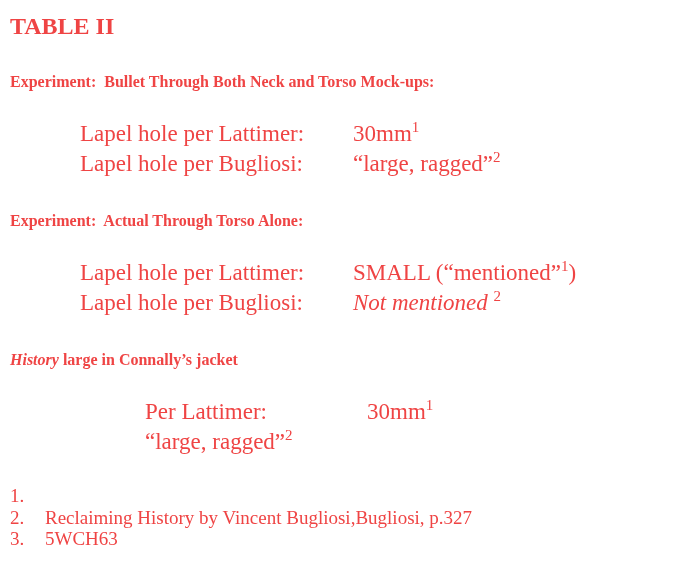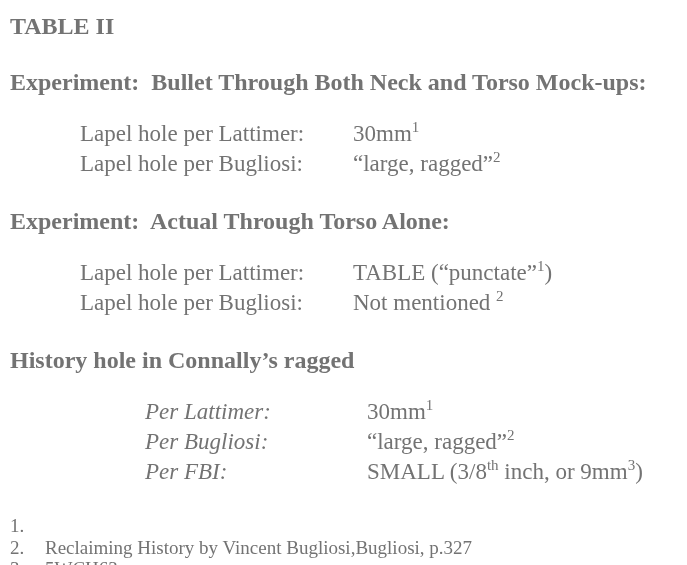--- a/index.html
+++ b/index.html
@@ -5,48 +5,48 @@
   html, body {
     margin: 0;
     padding: 0;
     background: #ffffff;
   }
   .doc {
     position: relative;
     width: 687px;
     height: 565px;
     background: #ffffff;
-    color: #737373;
+    color: #ef4444;
     font-family: "Liberation Serif", serif;
     font-size: 23px;
     padding: 12px 10px 0 10px;
     box-sizing: border-box;
     overflow: hidden;
   }
   .doc-title {
     font-size: 24px;
     font-weight: bold;
     line-height: 28px;
     margin-bottom: 28px;
   }
   .section { margin-bottom: 28px; }
   .section-heading {
-    font-size: 24px;
+    font-size: 16px;
     font-weight: bold;
     line-height: 28px;
     white-space: pre-wrap;
     margin-bottom: 23px;
   }
   .rows.indent-1 { margin-left: 70px; }
   .rows.indent-2 { margin-left: 135px; }
   .row { display: flex; line-height: 30px; }
   .rows.indent-1 .row-label { width: 273px; flex-shrink: 0; }
-  .rows.indent-2 .row-label { width: 222px; flex-shrink: 0; font-style: italic; }
+  .rows.indent-2 .row-label { width: 222px; flex-shrink: 0; }
   .row-value { white-space: pre-wrap; }
-  .it { }
+  .it { font-style: italic; }
   sup {
     font-size: 15px;
     line-height: 0;
     vertical-align: baseline;
     position: relative;
     top: -9px;
   }
   .footnotes {
     margin-top: 4px;
     font-size: 19px;
@@ -72,42 +72,37 @@
             <span class="row-label">Lapel hole per Bugliosi:</span>
             <span class="row-value"><span>“large, ragged”</span><sup>2</sup></span>
           </div>
         </div>
       </div>
       <div class="section">
         <div class="section-heading"><span>Experiment:  Actual Through Torso Alone:</span></div>
         <div class="rows indent-1">
           <div class="row">
             <span class="row-label">Lapel hole per Lattimer:</span>
-            <span class="row-value"><span>TABLE (“punctate”</span><sup>1</sup><span>)</span></span>
+            <span class="row-value"><span>SMALL (“mentioned”</span><sup>1</sup><span>)</span></span>
           </div>
           <div class="row">
             <span class="row-label">Lapel hole per Bugliosi:</span>
             <span class="row-value"><span class="it">Not mentioned </span><sup>2</sup></span>
           </div>
         </div>
       </div>
       <div class="section">
-        <div class="section-heading"><span class="it">History</span><span> hole in Connally’s ragged</span></div>
+        <div class="section-heading"><span class="it">History</span><span> large in Connally’s jacket</span></div>
         <div class="rows indent-2">
           <div class="row">
             <span class="row-label">Per Lattimer:</span>
             <span class="row-value"><span>30mm</span><sup>1</sup></span>
           </div>
           <div class="row">
-            <span class="row-label">Per Bugliosi:</span>
             <span class="row-value"><span>“large, ragged”</span><sup>2</sup></span>
-          </div>
-          <div class="row">
-            <span class="row-label">Per FBI:</span>
-            <span class="row-value"><span>SMALL (3/8</span><sup>th</sup><span> inch, or 9mm</span><sup>3</sup><span>)</span></span>
           </div>
         </div>
       </div>
     </div>
 
   <div id="footnotes" class="footnotes">
       <div class="footnote">
         <span class="fn-num">1.</span>
       </div>
       <div class="footnote">

